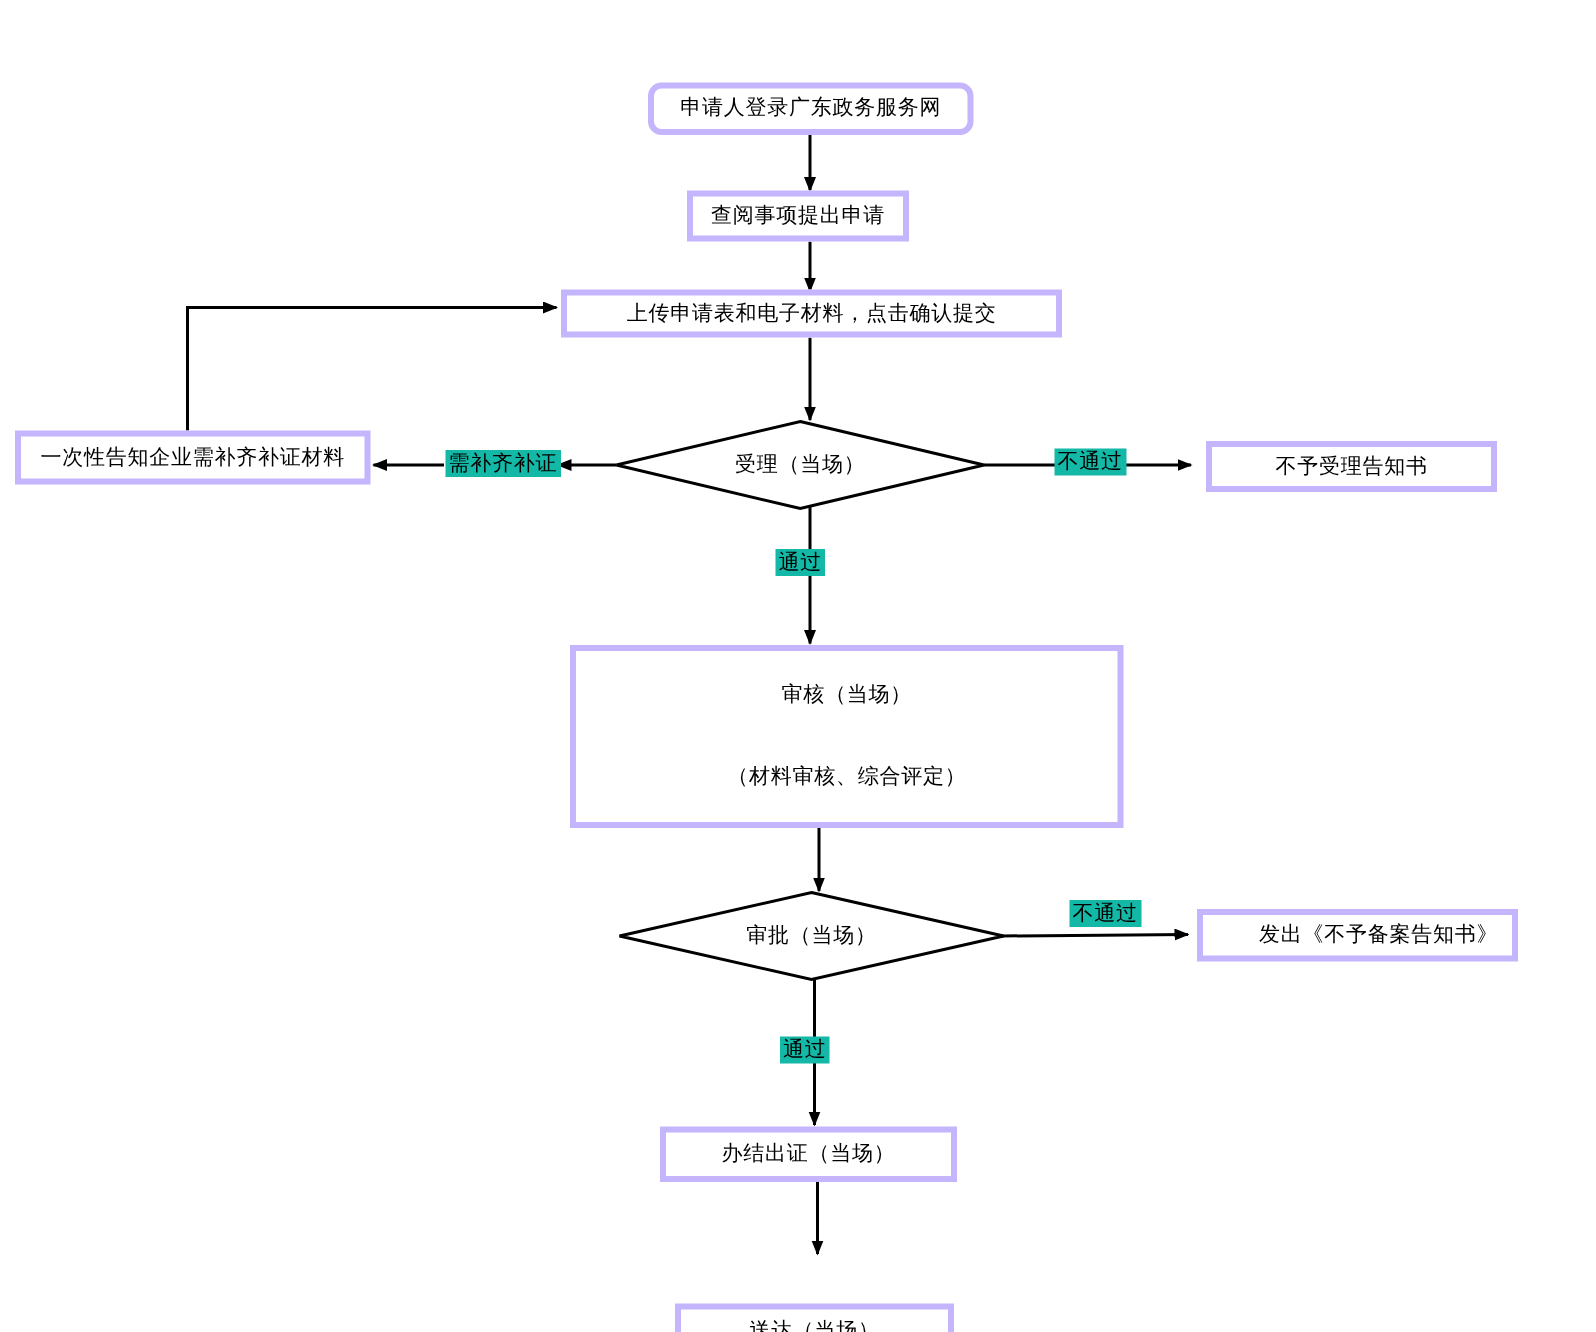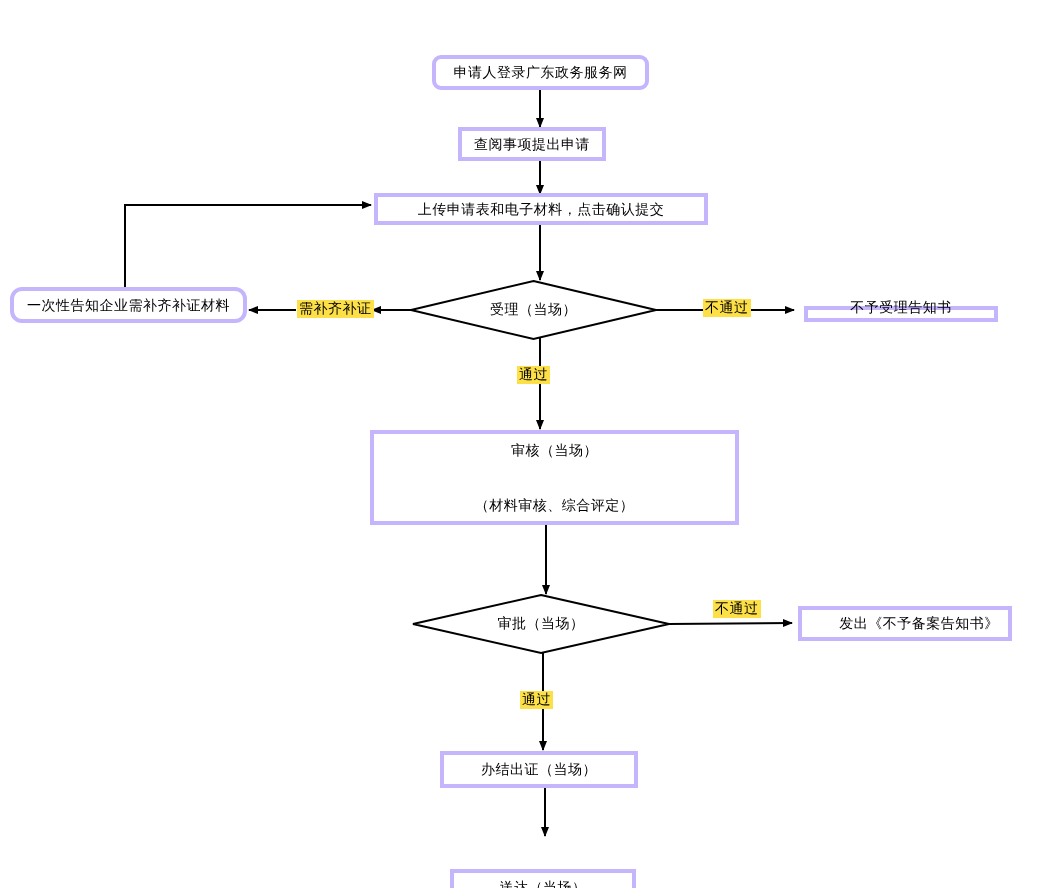--- a/index.html
+++ b/index.html
@@ -69,21 +69,21 @@
     justify-content: center;
     font-size: 14px;
     color: #000000;
     letter-spacing: 0.5px;
     white-space: nowrap;
   }
   .edge-label {
     position: absolute;
     font-size: 14px;
     color: #000000;
-    background: #fde047;
+    background: #14b8a6;
     letter-spacing: 0.5px;
     white-space: nowrap;
     padding: 0 2px;
   }
 </style>
 </head>
 <body>
 
 <div id="canvas">
 
@@ -130,29 +130,29 @@
     <span>上传申请表和电子材料，点击确认提交</span>
   </div>
 
   <div class="diamond-wrap" style="left:411px; top:281px; width:245px; height:58px;text-decoration:underline;">
     <svg width="245" height="58" viewBox="0 0 245 58">
       <polygon points="122.5,0 245,29 122.5,58 0,29" fill="#ffffff" stroke="#000000" stroke-width="2"></polygon>
     </svg>
     <div class="diamond-label">受理（当场）</div>
   </div>
 
-  <div class="node" style="left:10px; top:287px; width:237px; height:36px;border-radius:12px;">
+  <div class="node" style="left:10px; top:287px; width:237px; height:36px;">
     <span>一次性告知企业需补齐补证材料</span>
   </div>
 
-  <div class="node" style="left:804px; top:306px; width:194px; height:16px;justify-content:flex-end;">
+  <div class="node" style="left:804px; top:294px; width:194px; height:34px;">
     <span>不予受理告知书</span>
   </div>
 
-  <div class="node" style="left:370px; top:430px; width:369px; height:95px;">
+  <div class="node" style="left:380px; top:430px; width:369px; height:122px;">
     <span>审核（当场）</span>
     <span class="line2">（材料审核、综合评定）</span>
   </div>
 
   <div class="diamond-wrap" style="left:413px; top:595px; width:256px; height:58px;">
     <svg width="256" height="58" viewBox="0 0 256 58">
       <polygon points="128,0 256,29 128,58 0,29" fill="#ffffff" stroke="#000000" stroke-width="2"></polygon>
     </svg>
     <div class="diamond-label">审批（当场）</div>
   </div>

